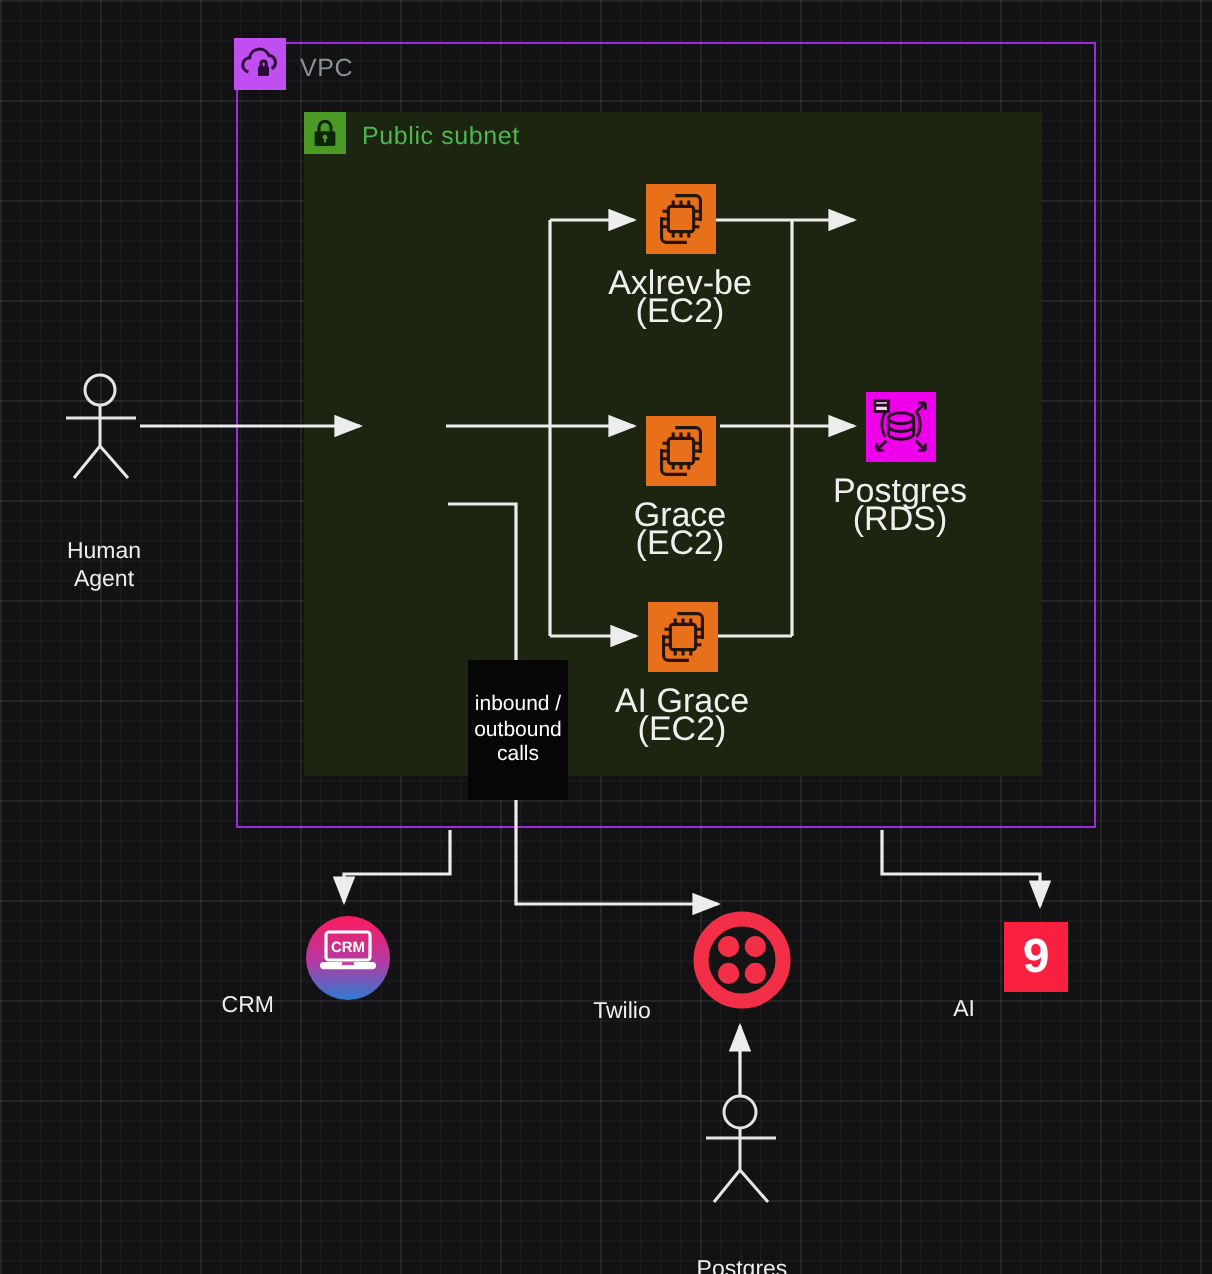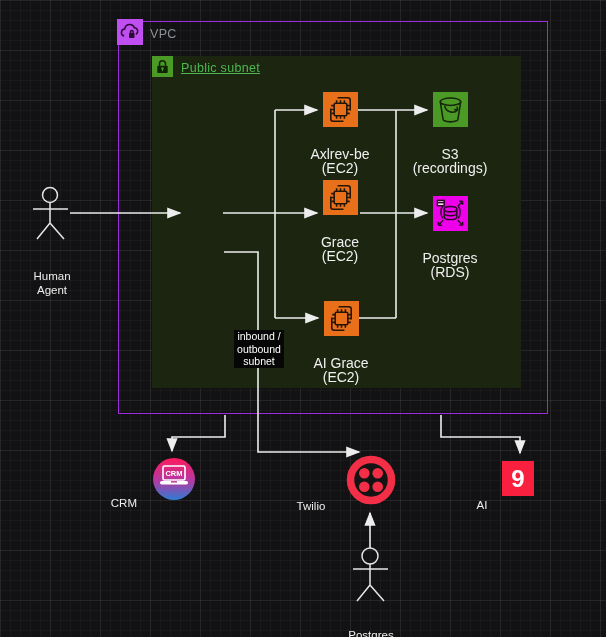--- a/index.html
+++ b/index.html
@@ -14,41 +14,41 @@
       linear-gradient(90deg, rgba(255,255,255,0.028) 1px, transparent 1px);
     background-size:50px 50px,50px 50px,10px 10px,10px 10px;
   }
   .abs{position:absolute;}
   #subnet-rect{left:152px;top:56px;width:369px;height:332px;background:var(--subnet-fill);z-index:1;}
   #vpc-rect{left:118px;top:21px;width:430px;height:393px;border:1.5px solid var(--vpc-border);z-index:2;box-sizing:border-box;}
   #edge-layer{left:0;top:0;z-index:3;pointer-events:none;}
   .toplayer{z-index:4;}
   .grouplabel{font-size:12.5px;letter-spacing:.3px;}
   #vpc-label{left:150px;top:27px;color:var(--vpc-label-gray);}
-  #subnet-label{left:181px;top:61px;color:var(--subnet-label-green);text-decoration:underline;}
+  #subnet-label{left:181px;top:61px;color:var(--subnet-label-green);}
   #vpc-icon{left:117px;top:19px;width:26px;height:26px;background:var(--vpc-icon);display:flex;align-items:center;justify-content:center;}
   #subnet-icon{left:152px;top:56px;width:21px;height:21px;background:var(--subnet-green);display:flex;align-items:center;justify-content:center;}
   .node{position:absolute;width:100px;display:flex;flex-direction:column;align-items:center;z-index:4;}
   .node .ibox{display:flex;align-items:center;justify-content:center;}
-  .node .nlabel{margin-top:21px;text-align:center;font-size:14px;line-height:13.5px;color:#f0f0f0;white-space:nowrap;}
+  .node .nlabel{margin-top:8px;text-align:center;font-size:17px;line-height:13.5px;color:#f0f0f0;white-space:nowrap;}
   .sq35{width:35px;height:35px;}
   .ec2-bg{background:var(--ec2-orange);}
   .s3-bg{background:var(--s3-green);}
   .rds-bg{background:var(--rds-magenta);}
   .amp-bg{background:var(--amplify-pink);width:37px;height:35px;}
   .sidelabel{font-size:11.5px;color:#ededed;text-align:center;z-index:4;margin-top:28px;}
   #crm-icon{left:153px;top:458px;width:42px;height:42px;border-radius:50%;
     background:linear-gradient(180deg,var(--crm-top) 0%,#b23aa4 55%,var(--crm-bottom) 100%);
     display:flex;align-items:center;justify-content:center;z-index:4;}
   #twilio-icon{left:345px;top:454px;width:52px;height:52px;z-index:4;}
   #ai-icon{left:502px;top:461px;width:32px;height:35px;background:var(--ai-red);
     display:flex;align-items:center;justify-content:center;z-index:4;}
   #ai-icon span{color:#fff;font-size:24px;font-weight:bold;line-height:1;}
   #edge-label{left:234px;top:330px;width:50px;background:#060606;color:#fff;
-    font-size:10.5px;line-height:12.5px;text-align:center;padding:0 0;z-index:5;}
+    font-size:10.5px;line-height:12.5px;text-align:center;padding:16px 0;z-index:5;}
 </style>
 </head>
 <body>
 
 <div id="canvas">
 
   <div class="abs" id="subnet-rect"></div>
   <div class="abs" id="vpc-rect"></div>
 
   <svg class="abs" id="edge-layer" width="606" height="637">
@@ -116,21 +116,21 @@
         <rect x="11.5" y="11.5" width="13" height="13" rx="1.5" fill="#e8701a"></rect>
         <path d="M8.5,14 h3 M8.5,18 h3 M8.5,22 h3 M24.5,14 h3 M24.5,18 h3 M24.5,22 h3 M14,8.5 v3 M18,8.5 v3 M22,8.5 v3 M14,24.5 v3 M18,24.5 v3 M22,24.5 v3"></path>
       </svg>
     </div>
     <div class="nlabel">
       <div>Axlrev-be</div>
       <div>(EC2)</div>
     </div>
   </div>
 
-  <div class="node" style="left:290px;top:180px;">
+  <div class="node" style="left:290px;top:208px;">
     <div class="ibox sq35 ec2-bg">
       <svg width="35" height="35" viewBox="0 0 36 36" fill="none" stroke="#241505" stroke-width="1.6">
         <path d="M15,6 H25.5 a2.5,2.5 0 0 1 2.5,2.5 V19"></path>
         <path d="M21,30 H10.5 a2.5,2.5 0 0 1 -2.5,-2.5 V17"></path>
         <rect x="11.5" y="11.5" width="13" height="13" rx="1.5" fill="#e8701a"></rect>
         <path d="M8.5,14 h3 M8.5,18 h3 M8.5,22 h3 M24.5,14 h3 M24.5,18 h3 M24.5,22 h3 M14,8.5 v3 M18,8.5 v3 M22,8.5 v3 M14,24.5 v3 M18,24.5 v3 M22,24.5 v3"></path>
       </svg>
     </div>
     <div class="nlabel">
       <div>Grace</div>
@@ -146,33 +146,20 @@
         <rect x="11.5" y="11.5" width="13" height="13" rx="1.5" fill="#e8701a"></rect>
         <path d="M8.5,14 h3 M8.5,18 h3 M8.5,22 h3 M24.5,14 h3 M24.5,18 h3 M24.5,22 h3 M14,8.5 v3 M18,8.5 v3 M22,8.5 v3 M14,24.5 v3 M18,24.5 v3 M22,24.5 v3"></path>
       </svg>
     </div>
     <div class="nlabel">
       <div>AI Grace</div>
       <div>(EC2)</div>
     </div>
   </div>
 
-  <div class="node" style="left:400px;top:92px;">
-    <div class="ibox sq35 s3-bg">
-      <svg width="35" height="35" viewBox="0 0 36 36" fill="none" stroke="#16270b" stroke-width="1.6">
-        <ellipse cx="18" cy="10" rx="10.5" ry="3.8"></ellipse>
-        <path d="M7.5,10 L10.5,29 M28.5,10 L25.5,29 M10.5,29 Q18,32.5 25.5,29"></path>
-        <path d="M12,14 a8,8 0 0 0 13.5,4.5 M25.5,18.5 l-3.8,-0.6 M25.5,18.5 l-0.8,-3.4"></path>
-      </svg>
-    </div>
-    <div class="nlabel">
-      <div>S3</div>
-      <div>(recordings)</div>
-    </div>
-  </div>
 
   <div class="node" style="left:400px;top:196px;">
     <div class="ibox sq35 rds-bg">
       <svg width="35" height="35" viewBox="0 0 36 36" fill="none" stroke="#2a0926" stroke-width="1.5">
         <rect x="4.5" y="4.5" width="7" height="5.5" fill="#f2d9ee"></rect>
         <path d="M4.5,6.8 h7"></path>
         <ellipse cx="18" cy="13.5" rx="6.5" ry="2.8"></ellipse>
         <path d="M11.5,13.5 V21.5 M24.5,13.5 V21.5 M11.5,21.5 a6.5,2.8 0 0 0 13,0 M11.5,17.5 a6.5,2.8 0 0 0 13,0"></path>
         <path d="M10,10.5 c-2.5,3 -2.5,9.5 0,12.5 M26,10.5 c2.5,3 2.5,9.5 0,12.5"></path>
         <path d="M25.5,10.5 L30.5,5.5 M30.5,5.5 h-3.6 M30.5,5.5 v3.6"></path>
@@ -182,21 +169,21 @@
     </div>
     <div class="nlabel">
       <div>Postgres</div>
       <div>(RDS)</div>
     </div>
   </div>
 
   <div class="abs" id="edge-label">
     <div>inbound /</div>
     <div>outbound</div>
-    <div>subnet</div>
+    <div>calls</div>
   </div>
 
   <span class="abs sidelabel" style="left:97px;top:469px;width:40px;text-align:right;">CRM</span>
   <div class="abs" id="crm-icon">
     <svg width="42" height="42" viewBox="0 0 42 42">
       <rect x="10" y="8" width="22" height="14" rx="1.5" fill="none" stroke="#ffffff" stroke-width="1.6"></rect>
       <text x="21" y="18" text-anchor="middle" font-size="7.5" font-weight="bold" fill="#ffffff" font-family="Liberation Sans, sans-serif">CRM</text>
       <rect x="7" y="23" width="28" height="3.6" rx="1.8" fill="#ffffff"></rect>
       <rect x="18" y="23" width="6" height="1.6" fill="#c34a9a"></rect>
     </svg>

